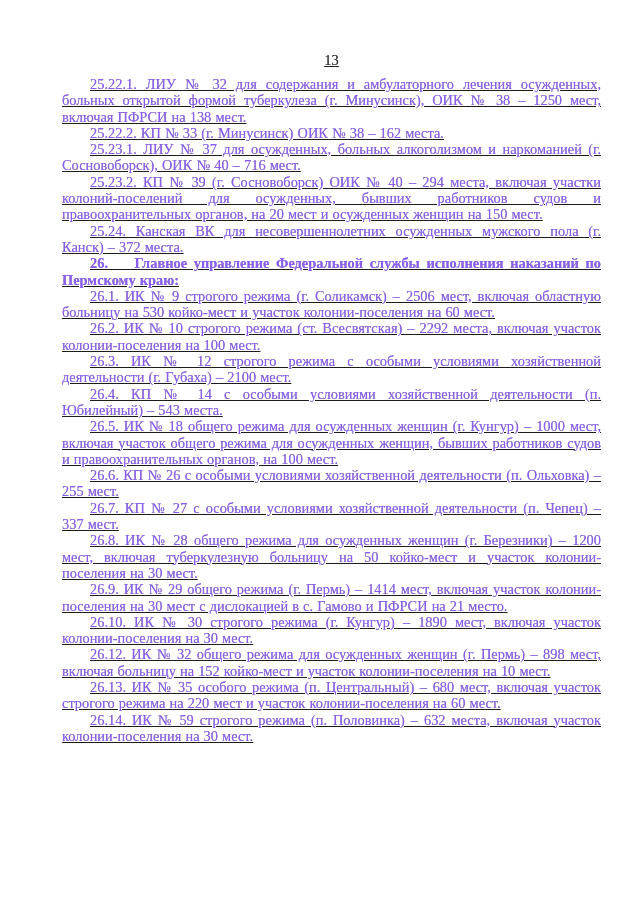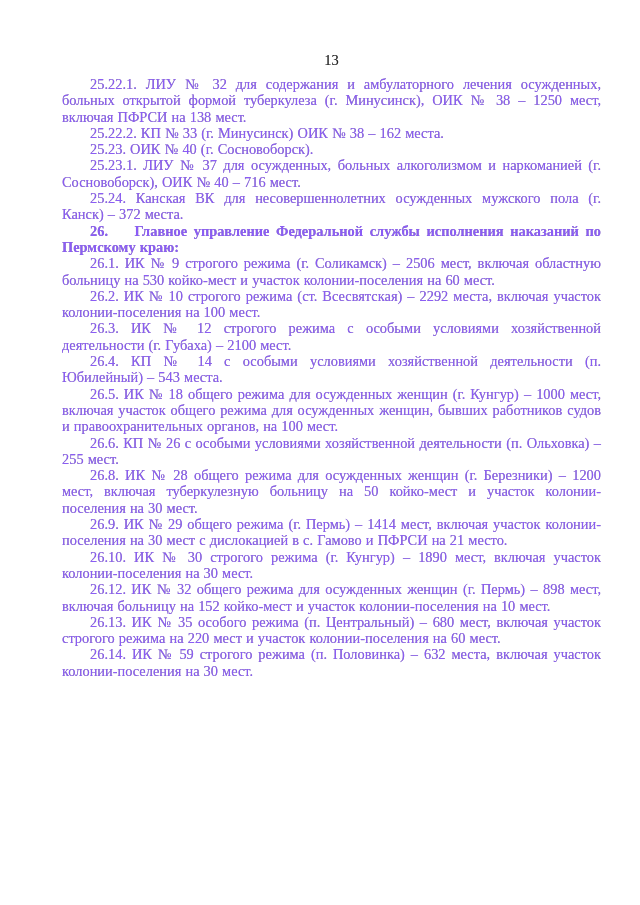--- a/index.html
+++ b/index.html
@@ -8,20 +8,21 @@
     background: #ffffff;
   }
   .page {
     position: relative;
     width: 640px;
     height: 787px;
     background: #ffffff;
     overflow: hidden;
     font-family: "Liberation Serif", "DejaVu Serif", serif;
     color: #1c1c1c;
+    text-decoration: underline;
   }
   .content {
     padding: 52px 39px 0 62px;
   }
   .page-number {
     text-align: center;
     font-size: 14.5px;
     line-height: 16px;
     margin-bottom: 8px;
     color: #262626;
@@ -43,30 +44,31 @@
 </style>
 </head>
 <body>
 
 <div class="page">
   <div class="content">
     <div class="page-number">13</div>
     <div class="body">
         <p class="para">25.22.1. ЛИУ № 32 для содержания и амбулаторного лечения осужденных, больных открытой формой туберкулеза (г. Минусинск), ОИК № 38 – 1250 мест, включая ПФРСИ на 138 мест.</p>
         <p class="para">25.22.2. КП № 33 (г. Минусинск) ОИК № 38 – 162 места.</p>
-        <p class="para">25.23. ОИК № 40 (г. Сосновоборск).</p>
         <p class="para">25.23.1. ЛИУ № 37 для осужденных, больных алкоголизмом и наркоманией (г. Сосновоборск), ОИК № 40 – 716 мест.</p>
+        <p class="para">25.23.2. КП № 39 (г. Сосновоборск) ОИК № 40 – 294 места, включая участки колоний-поселений для осужденных, бывших работников судов и правоохранительных органов, на 20 мест и осужденных женщин на 150 мест.</p>
         <p class="para">25.24. Канская ВК для несовершеннолетних осужденных мужского пола (г. Канск) – 372 места.</p>
         <p class="para bold">26.&nbsp;&nbsp;&nbsp;&nbsp;Главное управление Федеральной службы исполнения наказаний по Пермскому краю:</p>
         <p class="para">26.1. ИК № 9 строгого режима (г. Соликамск) – 2506 мест, включая областную больницу на 530 койко-мест и участок колонии-поселения на 60 мест.</p>
         <p class="para">26.2. ИК № 10 строгого режима (ст. Всесвятская) – 2292 места, включая участок колонии-поселения на 100 мест.</p>
         <p class="para">26.3. ИК № 12 строгого режима с особыми условиями хозяйственной деятельности (г. Губаха) – 2100 мест.</p>
         <p class="para">26.4. КП № 14 с особыми условиями хозяйственной деятельности (п. Юбилейный) – 543 места.</p>
         <p class="para">26.5. ИК № 18 общего режима для осужденных женщин (г. Кунгур) – 1000 мест, включая участок общего режима для осужденных женщин, бывших работников судов и правоохранительных органов, на 100 мест.</p>
         <p class="para">26.6. КП № 26 с особыми условиями хозяйственной деятельности (п. Ольховка) – 255 мест.</p>
+        <p class="para">26.7. КП № 27 с особыми условиями хозяйственной деятельности (п. Чепец) – 337 мест.</p>
         <p class="para">26.8. ИК № 28 общего режима для осужденных женщин (г. Березники) – 1200 мест, включая туберкулезную больницу на 50 койко-мест и участок колонии-поселения на 30 мест.</p>
         <p class="para">26.9. ИК № 29 общего режима (г. Пермь) – 1414 мест, включая участок колонии-поселения на 30 мест с дислокацией в с. Гамово и ПФРСИ на 21 место.</p>
         <p class="para">26.10. ИК № 30 строгого режима (г. Кунгур) – 1890 мест, включая участок колонии-поселения на 30 мест.</p>
         <p class="para">26.12. ИК № 32 общего режима для осужденных женщин (г. Пермь) – 898 мест, включая больницу на 152 койко-мест и участок колонии-поселения на 10 мест.</p>
         <p class="para">26.13. ИК № 35 особого режима (п. Центральный) – 680 мест, включая участок строгого режима на 220 мест и участок колонии-поселения на 60 мест.</p>
         <p class="para">26.14. ИК № 59 строгого режима (п. Половинка) – 632 места, включая участок колонии-поселения на 30 мест.</p>
       </div>
   </div>
 </div>
 

